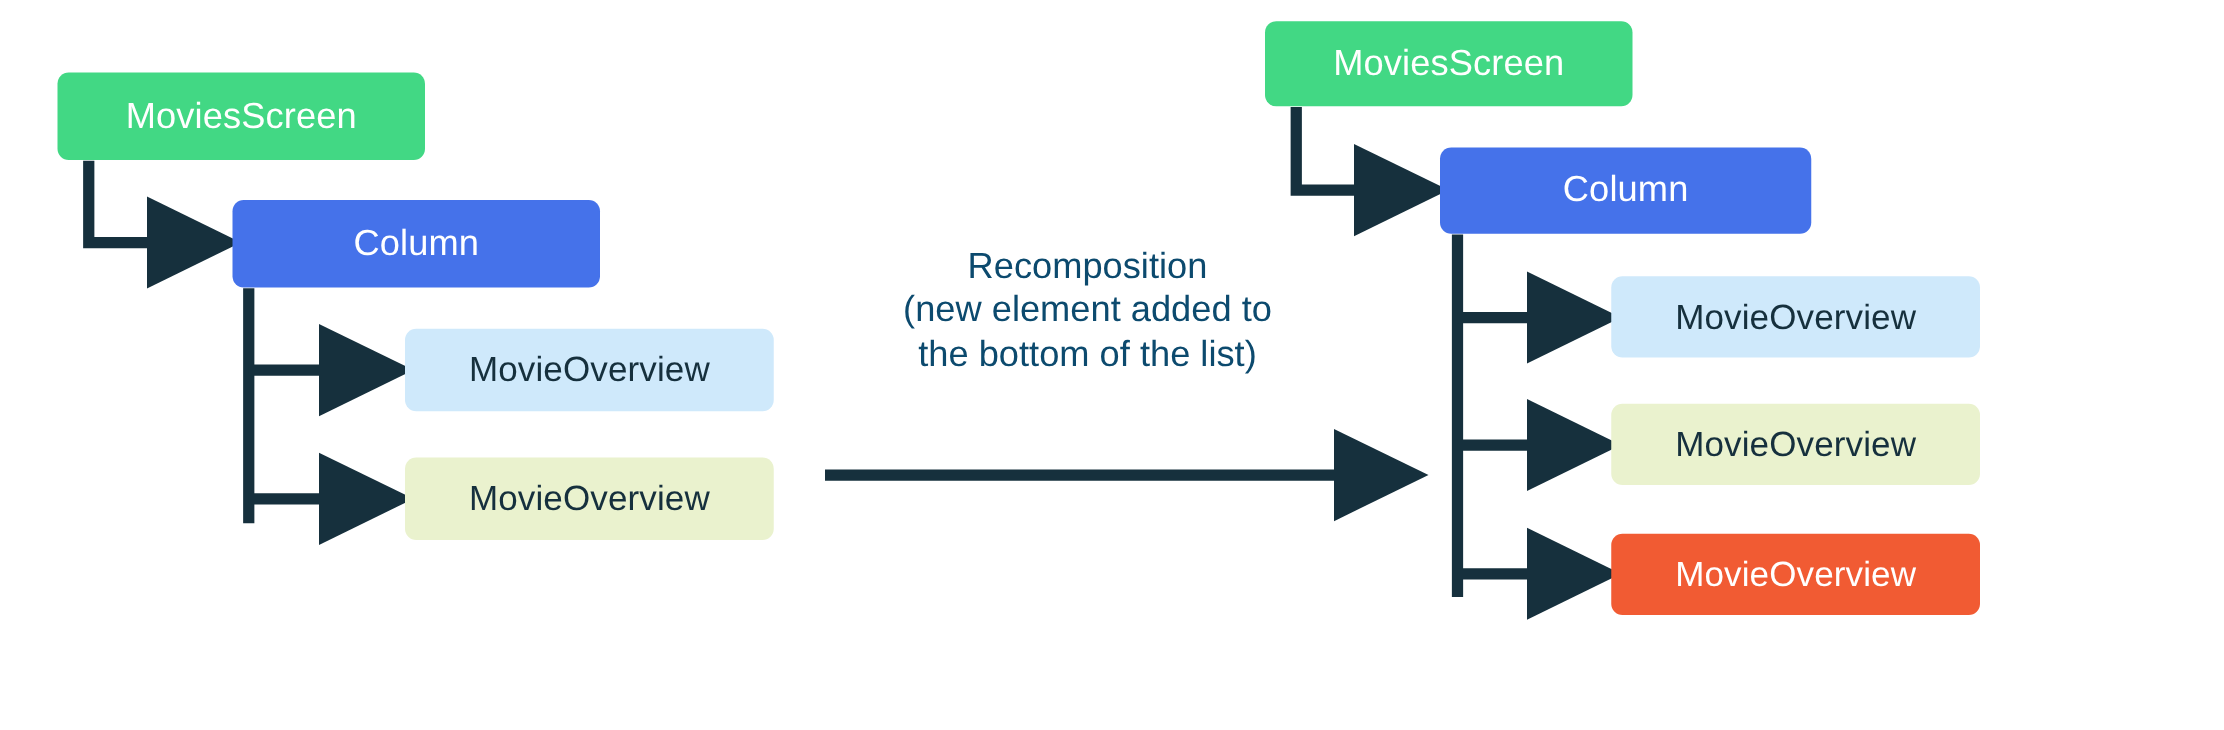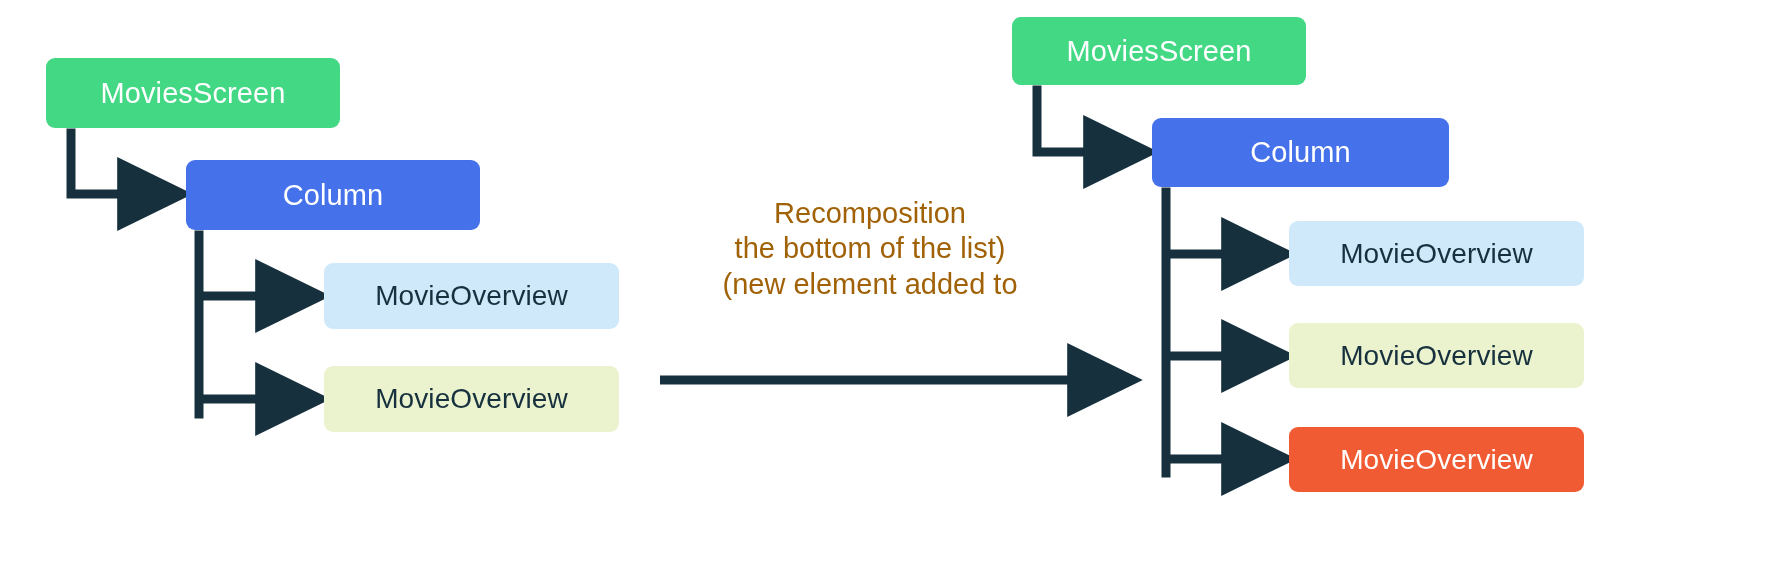--- a/index.html
+++ b/index.html
@@ -90,24 +90,24 @@
   </div>
 
   <div class="node-box" style="left:290px; top:263px; width:295px; height:66px; background:#CFE9FB; color:#16303D; font-size:28px;">
     <span class="node-label">MovieOverview</span>
   </div>
 
   <div class="node-box" style="left:290px; top:366px; width:295px; height:66px; background:#EAF2CE; color:#16303D; font-size:28px;">
     <span class="node-label">MovieOverview</span>
   </div>
 
-  <div class="caption" style="left:660px; top:196px; width:420px; color:#a16207; font-size:29px;">
+  <div class="caption" style="left:660px; top:196px; width:420px; color:#0c4a6e; font-size:29px;">
     <span class="cap-line">Recomposition</span>
+    <span class="cap-line">(new element added to</span>
     <span class="cap-line">the bottom of the list)</span>
-    <span class="cap-line">(new element added to</span>
   </div>
 
   <div class="node-box" style="left:978px; top:17px; width:294px; height:68px; background:#42D884; color:#FFFFFF; font-size:29px;">
     <span class="node-label">MoviesScreen</span>
   </div>
 
   <div class="node-box" style="left:1118px; top:118px; width:297px; height:69px; background:#4572EA; color:#FFFFFF; font-size:29px;">
     <span class="node-label">Column</span>
   </div>
 

